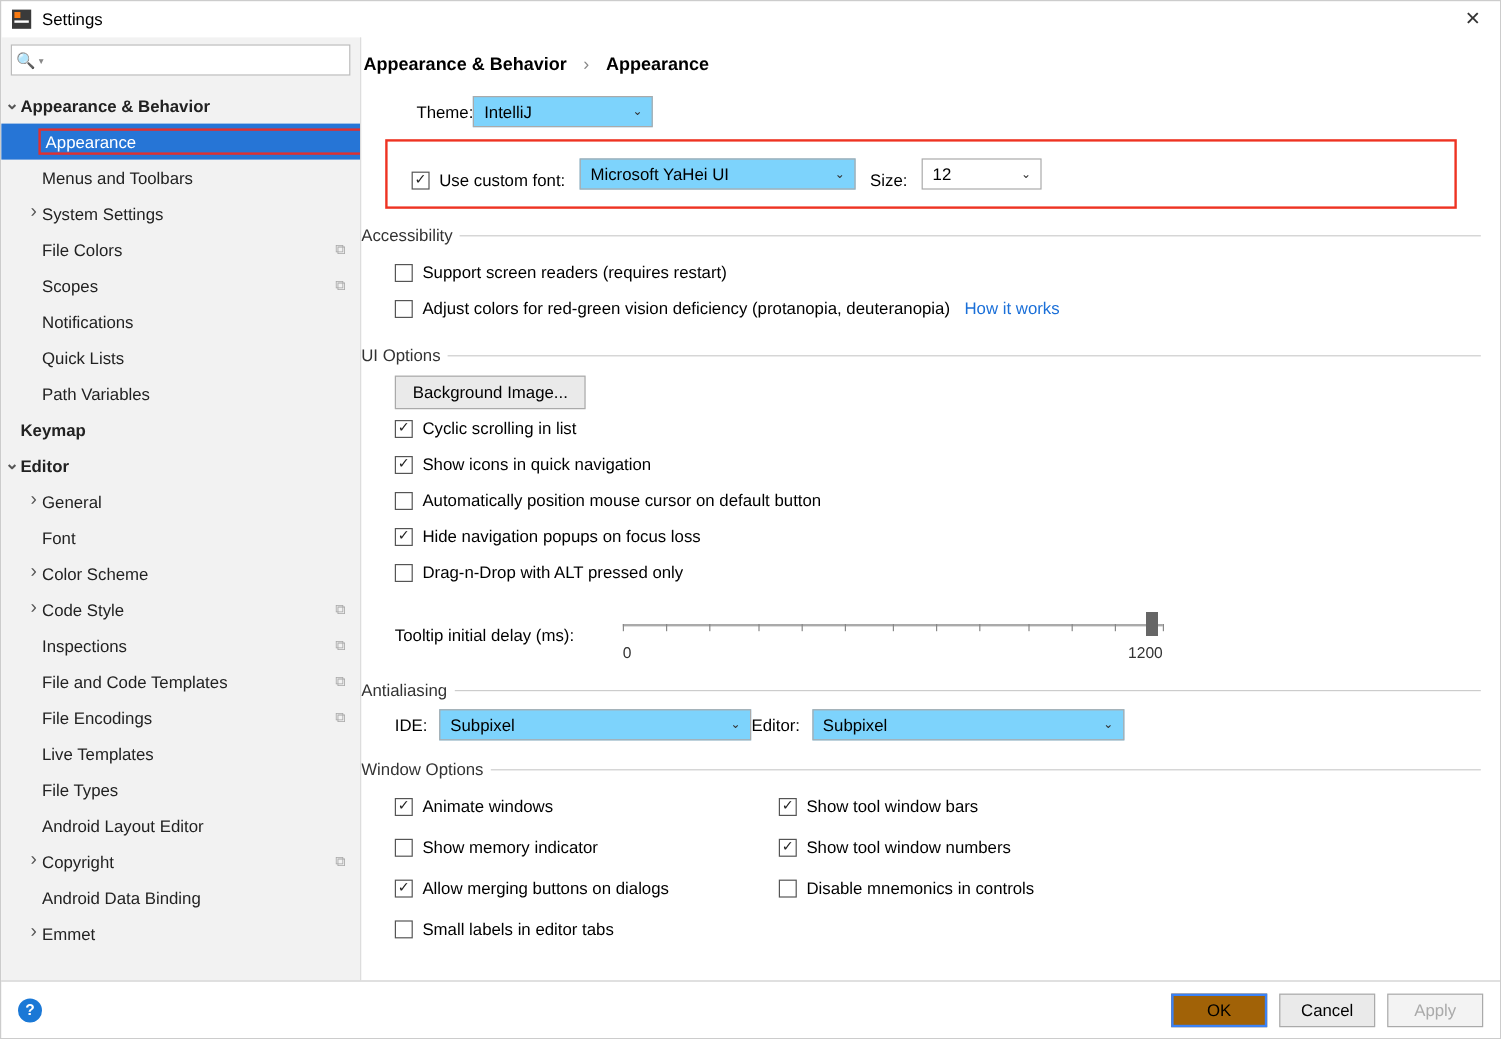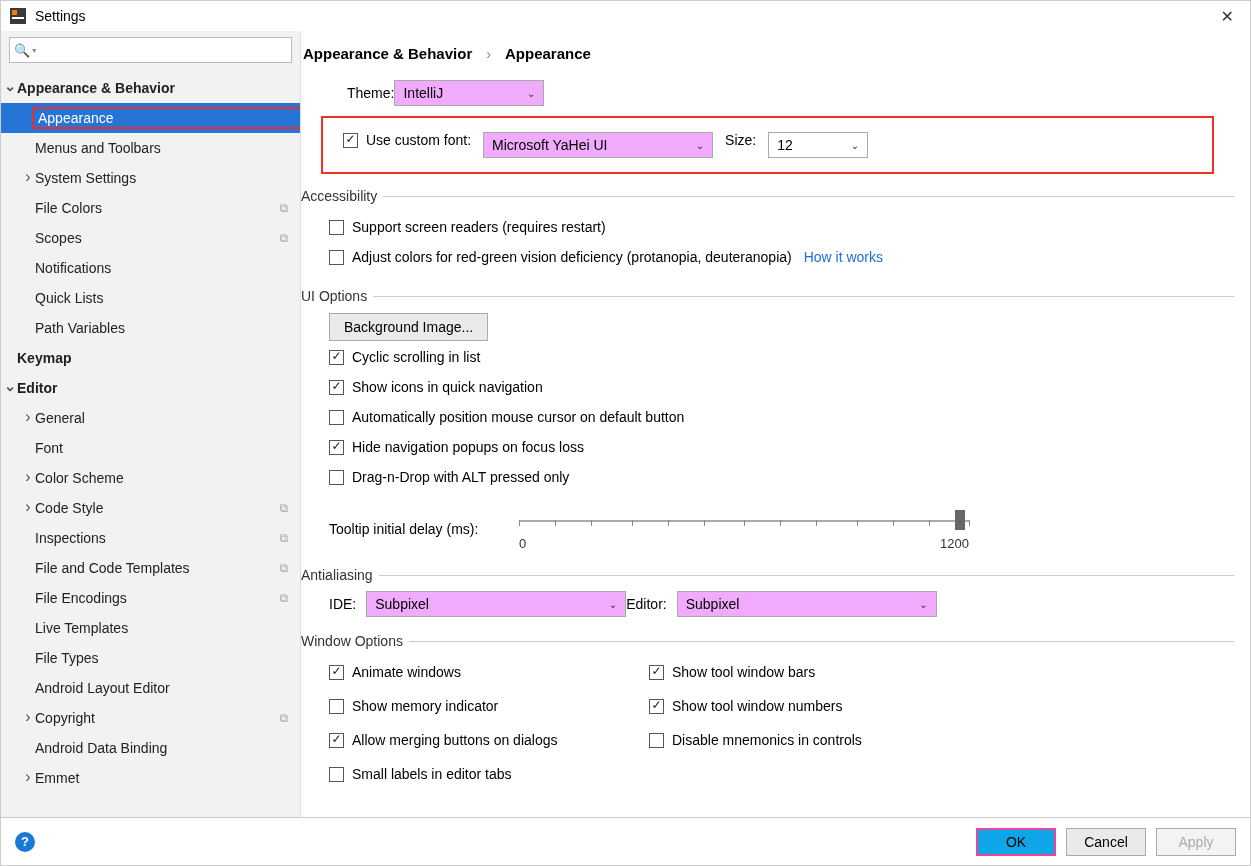--- a/index.html
+++ b/index.html
@@ -46,26 +46,26 @@
   .breadcrumb-inner { padding-left: 2px; }
   .breadcrumb span { font-size: 15px; font-weight: 600; }
   .breadcrumb .sep { color: #888; padding: 0 10px; font-weight: 400; }
 
   .content { flex: 1; overflow: auto; padding: 0 16px 0 0; }
 
   .row { display: flex; align-items: center; margin-bottom: 8px; }
   .row label.inline { margin-right: 10px; font-size: 14px; }
 
   .theme-row { margin-left: 46px; margin-top: 4px; display: flex; align-items: center; }
-  .select { height: 26px; background: #f0abfc; border: 1px solid #aaa; display: inline-flex; align-items: center; padding: 0 8px; position: relative; min-width: 100px; }
+  .select { height: 26px; background: #7dd3fc; border: 1px solid #aaa; display: inline-flex; align-items: center; padding: 0 8px; position: relative; min-width: 100px; }
   .select .val { flex: 1; }
   .select .arrow { font-size: 10px; color: #333; margin-left: 10px; }
   .select.white { background: #fff; }
 
-  .highlight-box { border: 2px solid #e32; margin: 10px 20px 14px 20px; padding: 14px 20px 14px 20px; display: flex; align-items: flex-start; gap: 12px; }
+  .highlight-box { border: 2px solid #e32; margin: 10px 20px 14px 20px; padding: 14px 20px 14px 20px; display: flex; align-items: flex-end; gap: 12px; }
 
   .checkbox { display: inline-flex; align-items: center; gap: 8px; }
   .checkbox .box { width: 15px; height: 15px; border: 1px solid #555; background: #fff; display: inline-flex; align-items: center; justify-content: center; font-size: 12px; line-height: 1; }
   .checkbox.checked .box::after { content: "✓"; color: #222; position: relative; top: -1px; }
 
   .section-header { display: flex; align-items: center; margin: 8px 0 8px 0; }
   .section-header .title { color: #333; font-size: 14px; margin-right: 6px; }
   .section-header .line { flex: 1; height: 1px; background: #ccc; }
 
   .indent { margin-left: 28px; }
@@ -85,21 +85,21 @@
   .slider-thumb { position: absolute; top: 4px; width: 10px; height: 20px; background: #666; }
   .slider-minmax { display: flex; justify-content: space-between; font-size: 13px; color: #333; }
 
   .window-opts { display: grid; grid-template-columns: 320px 320px; row-gap: 4px; }
 
   
   .footer { height: 48px; border-top: 1px solid #ccc; display: flex; align-items: center; padding: 0 14px; }
   .footer .help-icon { width: 20px; height: 20px; border-radius: 50%; background: #1a78d6; color: #fff; display: inline-flex; align-items: center; justify-content: center; font-size: 13px; font-weight: bold; cursor: pointer; }
   .footer .spacer { flex: 1; }
   .footer .btn { height: 28px; min-width: 80px; margin-left: 10px; border: 1px solid #aaa; background: #eaeaea; display: inline-flex; align-items: center; justify-content: center; cursor: pointer; font-size: 14px; }
-  .footer .btn.primary { border: 2px solid #ec4899; background: #0ea5e9; }
+  .footer .btn.primary { border: 2px solid #3b82f6; background: #a16207; }
   .footer .btn.disabled { color: #aaa; background: #f3f3f3; }
 
   .app-icon-svg { width: 18px; height: 18px; }
 </style>
 </head>
 <body>
 
 <div class="window">
 
   <div class="titlebar">

